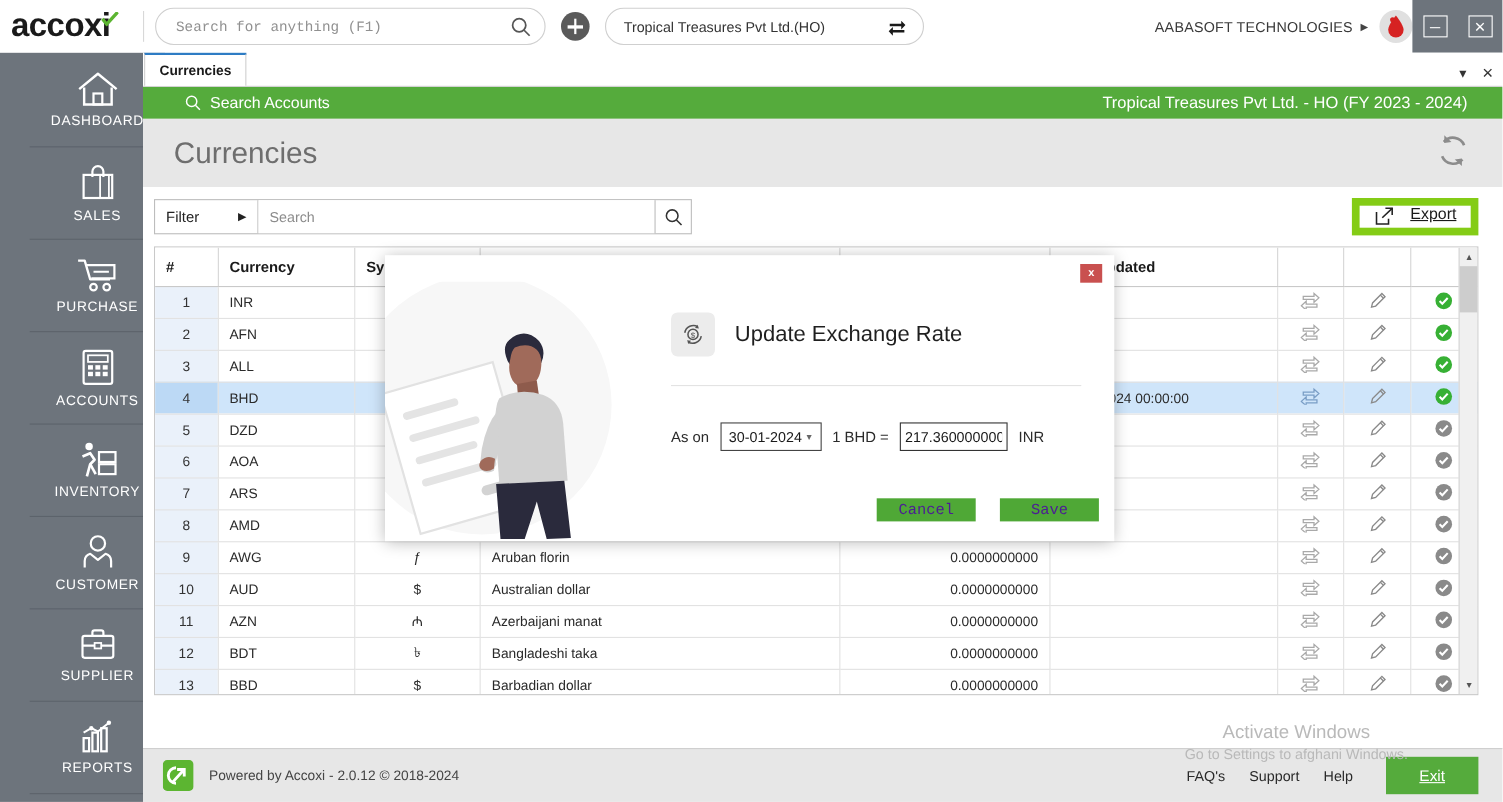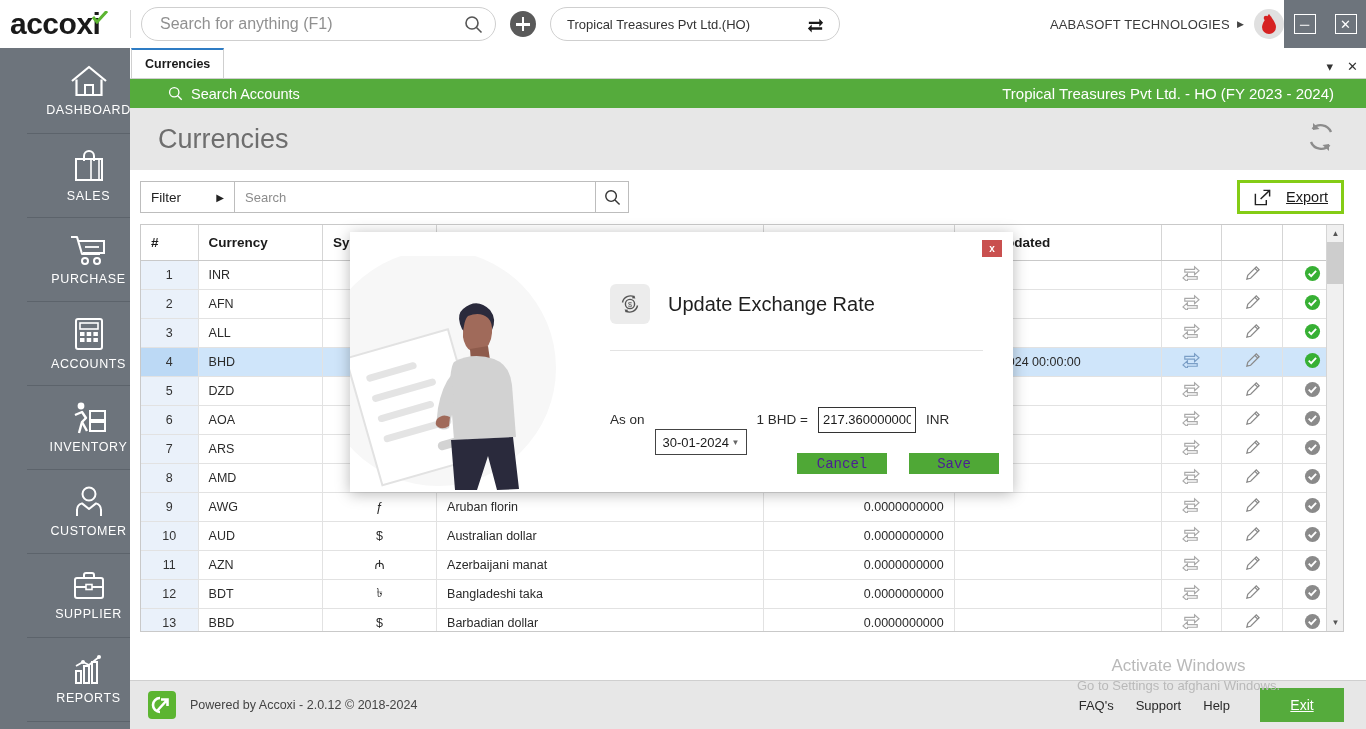--- a/index.html
+++ b/index.html
@@ -10,21 +10,21 @@
     overflow: hidden;
   }
   #app { position: relative; width: 1366px; height: 729px; background:#fff; }
 
   
   .topbar { position:absolute; left:0; top:0; width:1366px; height:48px; background:#ffffff; display:flex; align-items:center; }
   .logo { width:130px; padding-left:10px; font-size:30px; font-weight:bold; letter-spacing:-0.5px; color:#1a1a1a; position:relative; line-height:1; }
   .logo .tick { position:absolute; left:92px; top:2px; width:16px; height:13px; }
   .divider-v { width:1px; height:28px; background:#d8d8d8; margin:0 4px 0 0; }
   .search-pill { width:355px; height:34px; border:1px solid #cfcfcf; border-radius:17px; display:flex; align-items:center; padding:0 12px 0 18px; margin-left:6px; }
-  .search-pill input { border:0; outline:0; flex:1; font-size:16px; color:#0f766e; font-family:Liberation Sans, sans-serif; background:transparent; }
+  .search-pill input { border:0; outline:0; flex:1; font-size:13px; color:#0f766e; font-family:Liberation Mono, monospace; background:transparent; }
   .search-pill input::placeholder { color:#909090; }
   .plus-btn { width:26px; height:26px; border-radius:50%; background:#5a5a5a; margin-left:14px; position:relative; cursor:pointer; }
   .plus-btn:before,.plus-btn:after { content:""; position:absolute; background:#fff; }
   .plus-btn:before { left:6px; top:12px; width:14px; height:2.5px; }
   .plus-btn:after { left:11.75px; top:6px; width:2.5px; height:14px; }
   .company-pill { width:290px; height:34px; border:1px solid #cfcfcf; border-radius:17px; display:flex; align-items:center; justify-content:space-between; padding:0 14px 0 16px; margin-left:14px; }
   .company-pill .cname { font-size:13px; color:#333; }
   .topbar-spacer { flex:1; }
   .org { font-size:13px; color:#3a3a3a; letter-spacing:0.2px; display:flex; align-items:center; gap:7px; }
   .org .arr { font-size:9px; color:#444; }
@@ -58,21 +58,21 @@
   .refresh { cursor:pointer; }
 
   .toolbar { height:54px; background:#fff; display:flex; align-items:center; padding:0 22px 0 10px; }
   .filterbox { height:32px; border:1px solid #bdbdbd; display:flex; align-items:center; background:#fff; }
   .filterbox .flt { width:94px; display:flex; align-items:center; justify-content:space-between; padding:0 10px; font-size:13.5px; color:#222; border-right:1px solid #bdbdbd; height:100%; cursor:pointer; }
   .filterbox .flt .tri { font-size:10px; }
   .filterbox input { width:360px; height:100%; border:0; outline:0; padding:0 10px; font-size:13px; color:#333; font-family:"Liberation Sans",sans-serif; }
   .filterbox input::placeholder { color:#8c8c8c; }
   .filterbox .sbtn { width:33px; height:100%; border-left:1px solid #bdbdbd; display:flex; align-items:center; justify-content:center; cursor:pointer; }
   .toolbar-spacer { flex:1; }
-  .exportbtn { height:34px; border:3px solid #84cc16; display:flex; align-items:center; gap:14px; padding:0 13px; cursor:pointer; }
+  .exportbtn { height:34px; border:7px solid #84cc16; display:flex; align-items:flex-start; gap:14px; padding:0 13px; cursor:pointer; }
   .exportbtn .etxt { font-size:14.5px; color:#1a1a1a; text-decoration:underline; }
 
   
   .tablewrap { position:relative; margin:0 22px 0 10px; border:1px solid #c9c9c9; height:408px; background:#fff; overflow:hidden; }
   table { width:100%; border-collapse:collapse; table-layout:fixed; }
   th { height:35px; font-size:13.5px; color:#1a1a1a; font-weight:bold; border-right:1px solid #d5d5d5; border-bottom:1px solid #c9c9c9; text-align:left; padding:0 10px; background:#fff; }
   td { height:29px; font-size:12.5px; color:#2a2a2a; border-right:1px solid #e2e2e2; border-bottom:1px solid #e2e2e2; padding:0 10px; background:#fff; }
   tr.sel td { background:#cfe5fa; }
   td.num { text-align:center; background:#eaf1fa; color:#333; }
   tr.sel td.num { background:#bcd9f5; }
@@ -100,21 +100,21 @@
   
   .modal { position:absolute; left:350px; top:232px; width:663px; height:260px; background:#fff; box-shadow:0 2px 14px rgba(0,0,0,0.28); z-index:40; }
   .modal-close { position:absolute; right:11px; top:8px; width:20px; height:17px; background:#c9504f; color:#fff; font-size:10px; font-weight:bold; display:flex; align-items:center; justify-content:center; cursor:pointer; }
   .modal-illus { position:absolute; left:0; top:24px; width:235px; height:236px; overflow:hidden; }
   .modal-body { position:absolute; left:238px; top:0; right:0; bottom:0; padding:52px 30px 0 22px; }
   .mh { display:flex; align-items:center; gap:18px; }
   .mh .mico { width:40px; height:40px; background:#ececec; border-radius:6px; display:flex; align-items:center; justify-content:center; }
   .mh .mtitle { font-size:20px; color:#1f1f1f; }
   .mrule { height:1px; background:#e3e3e3; margin:26px 0 0 0; }
   .mrow { display:flex; align-items:center; gap:10px; margin-top:33px; font-size:13.5px; color:#2a2a2a; }
-  .dateinp { width:92px; height:26px; border:1px solid #444; display:flex; align-items:center; justify-content:space-between; padding:0 6px 0 7px; font-size:13px; color:#1a1a1a; background:#fff; cursor:pointer;margin-top:45px; }
+  .dateinp { width:92px; height:26px; border:1px solid #444; display:flex; align-items:center; justify-content:space-between; padding:0 6px 0 7px; font-size:13px; color:#1a1a1a; background:#fff; cursor:pointer; }
   .dateinp .dc { font-size:8px; color:#666; }
   .rateinp { width:98px; height:26px; border:1px solid #333; font-size:13px; color:#1a1a1a; padding:0 4px; outline:0; font-family:"Liberation Sans",sans-serif; }
   .mbtns { position:absolute; right:14px; bottom:18px; display:flex; gap:22px; }
   .mbtn { width:90px; height:21px; background:#4fa836; color:#4c1d95; font-size:14px; display:flex; align-items:center; justify-content:center; cursor:pointer; border:0; font-family:Liberation Mono, monospace; }
 </style>
 </head>
 <body>
 
 <div id="app">
 

